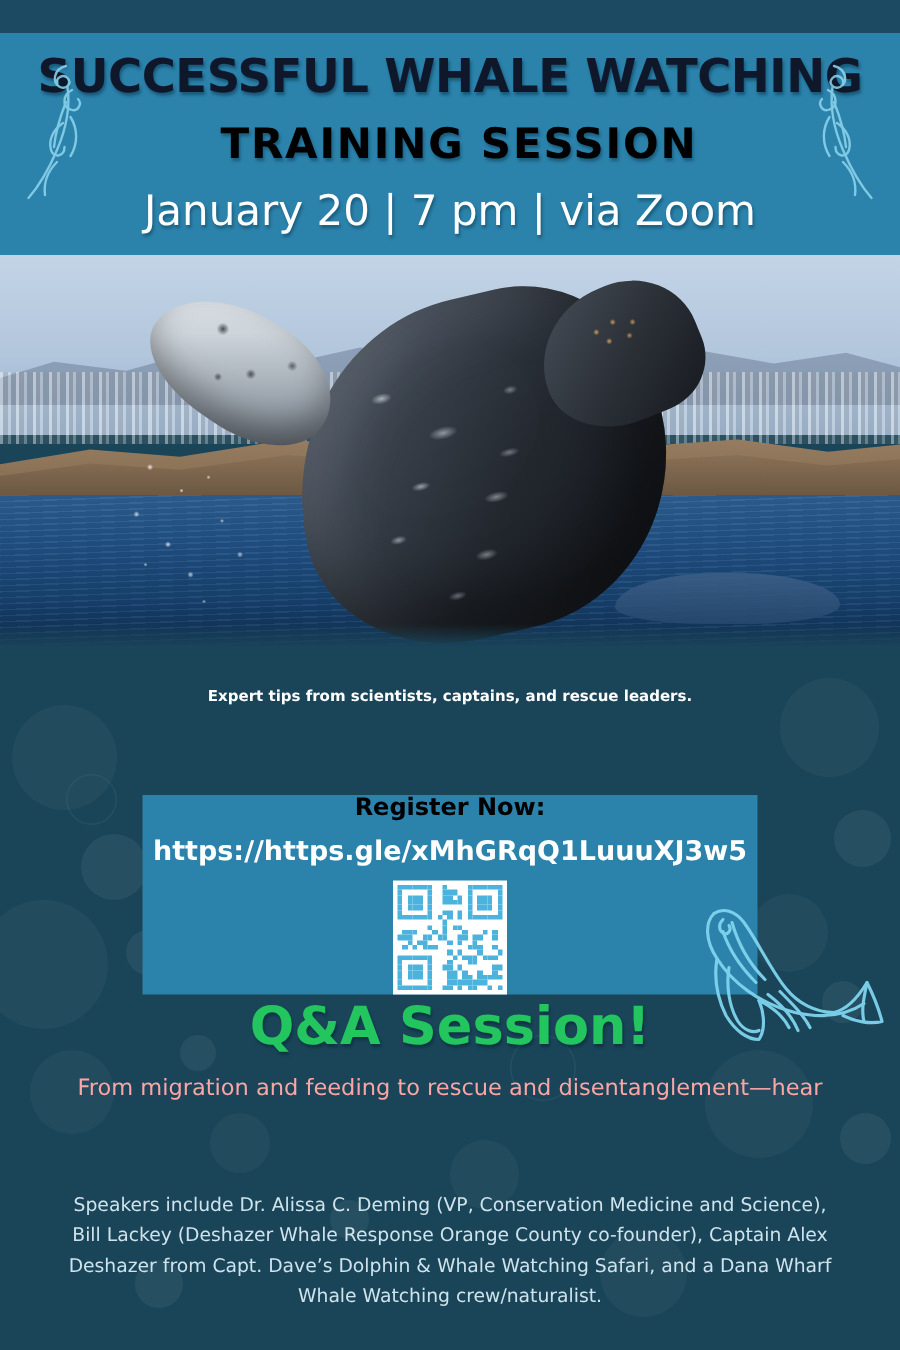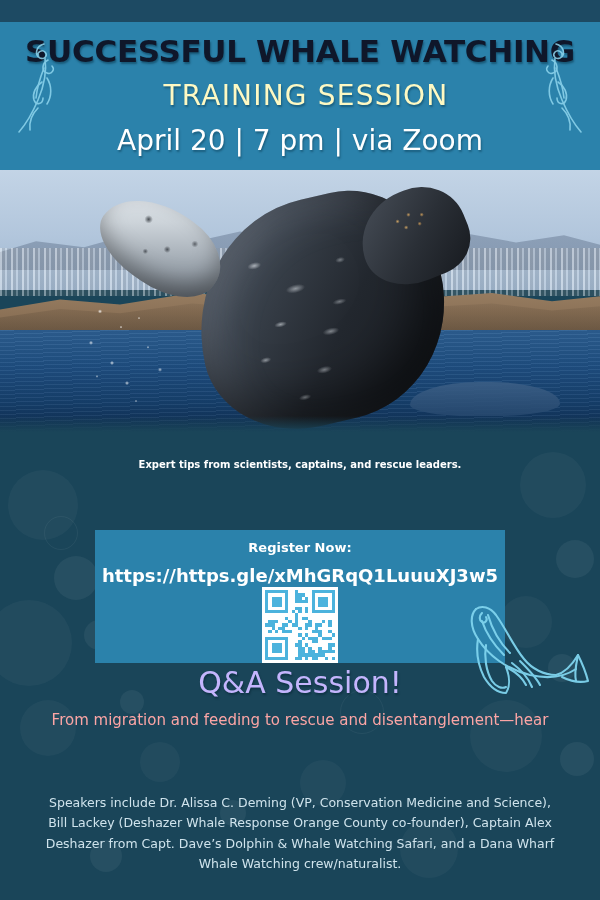--- a/index.html
+++ b/index.html
@@ -57,24 +57,24 @@
     font-size:31px;
     letter-spacing:-0.3px;
     color:#0f172a;
     line-height:1;
     padding-top:14px;
     text-shadow:1px 2px 2px rgba(0,40,60,0.45);
     white-space:nowrap;
   }
   .header-sub {
     font-family:"DejaVu Sans", sans-serif;
-    font-weight:normal;
+    font-weight:bold;
     font-size:28px;
     letter-spacing:1.2px;
-    color:#fef9c3;
+    color:#000000;
     line-height:1;
     padding-top:15px;
     text-shadow:1px 2px 2px rgba(0,40,60,0.40);
     white-space:nowrap;
     margin-left:12px;
   }
   .header-when {
     font-family:"DejaVu Sans", sans-serif;
     font-weight:normal;
     font-size:28px;
@@ -261,24 +261,23 @@
     position:absolute;
     left:95px; top:530px;
     width:410px; height:133px;
     background:#2b82ab;
     z-index:5;
     text-align:center;
   }
   .register-label {
     font-family:"DejaVu Sans", sans-serif;
     font-weight:bold;
-    font-size:13px;
-    color:#ffffff;
+    font-size:16px;
+    color:#000000;
     line-height:1;
-    padding-top:11px;
   }
   .register-url {
     font-family:"DejaVu Sans", sans-serif;
     font-weight:bold;
     font-size:18px;
     color:#ffffff;
     line-height:1;
     padding-top:13px;
     white-space:nowrap;
   }
@@ -310,23 +309,23 @@
 
   
   .qa-wrap {
     position:absolute; top:668px; left:0;
     width:600px;
     z-index:5;
     text-align:center;
   }
   .qa-title {
     font-family:"DejaVu Sans", sans-serif;
-    font-weight:normal;
-    font-size:30px;
-    color:#c4b5fd;
+    font-weight:bold;
+    font-size:35px;
+    color:#22c55e;
     line-height:1;
     text-shadow:1px 2px 2px rgba(0,30,45,0.45);
   }
   .qa-desc {
     font-family:"DejaVu Sans", sans-serif;
     font-weight:normal;
     font-size:15px;
     color:#fca5a5;
     line-height:1.45;
     padding-top:12px;
@@ -375,21 +374,21 @@
     <div class="bubble b2" style="left:90px;  top:840px; width:32px;  height:32px;"></div>
     <div class="bubble ring" style="left:340px; top:690px; width:44px; height:44px;"></div>
     <div class="bubble" style="left:180px; top:560px; width:30px;  height:30px;"></div>
   </div>
 
   <div class="top-strip"></div>
 
   <div class="header">
     <div class="header-title">SUCCESSFUL WHALE WATCHING</div>
     <div class="header-sub">TRAINING SESSION</div>
-    <div class="header-when">April 20 | 7 pm | via Zoom</div>
+    <div class="header-when">January 20 | 7 pm | via Zoom</div>
   </div>
 
   <svg class="flourish left" viewBox="0 0 54 100">
     <g fill="none" stroke="#8fd6ee" stroke-width="1.6" stroke-linecap="round">
       <path d="M30 6 C22 8 20 17 26 20 C31 22 34 17 31 14 C28 11 23 14 24 18"></path>
       <path d="M34 22 C28 25 27 33 33 35 C38 37 41 31 38 28"></path>
       <path d="M31 20 C33 34 30 48 24 62 C18 76 12 86 5 94"></path>
       <path d="M30 30 C26 40 23 50 22 60"></path>
       <path d="M28 44 C22 48 18 55 20 62 C22 68 29 66 29 60"></path>
       <path d="M33 40 C38 48 38 58 33 66"></path>

